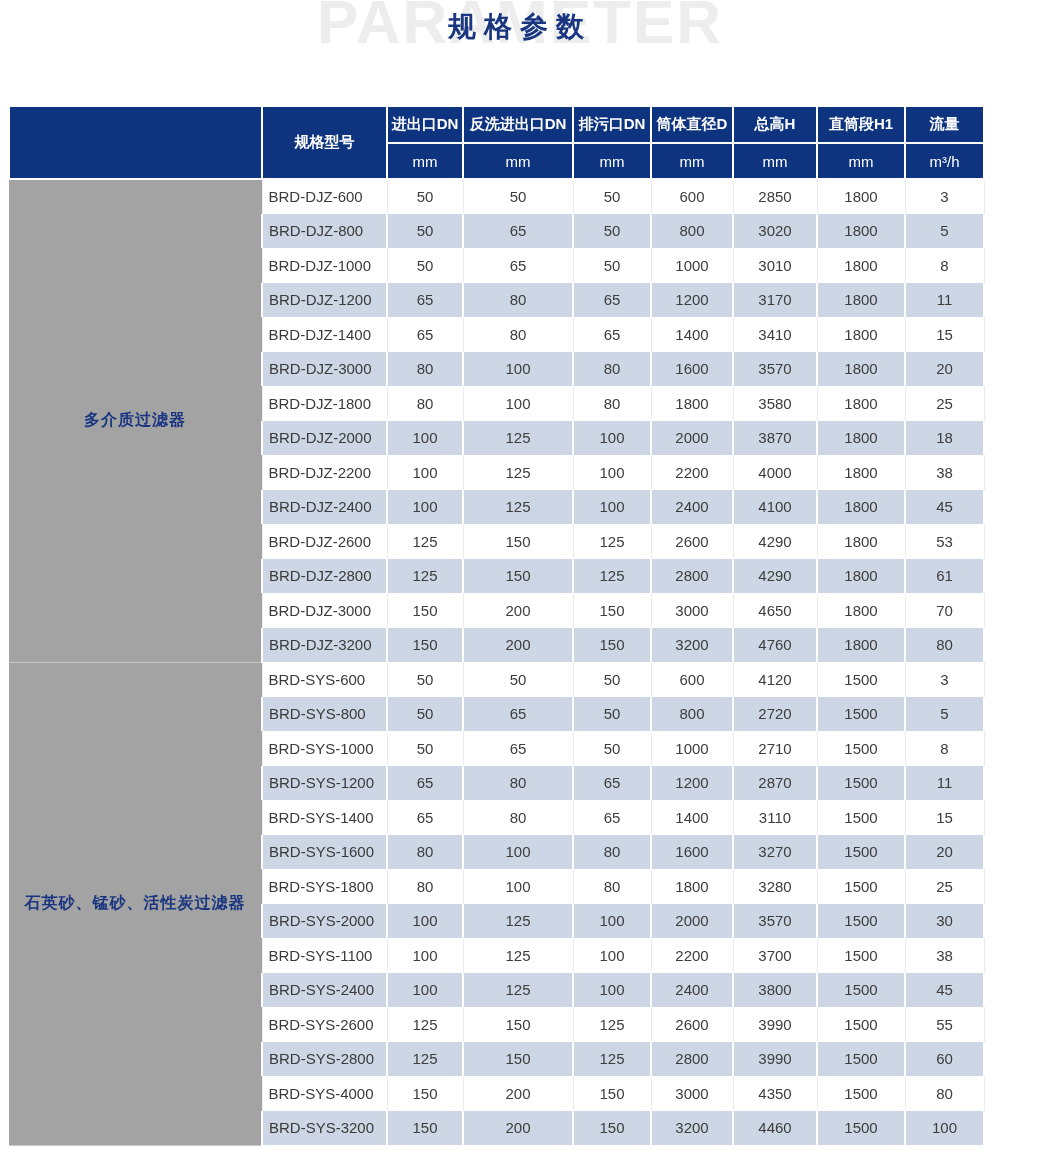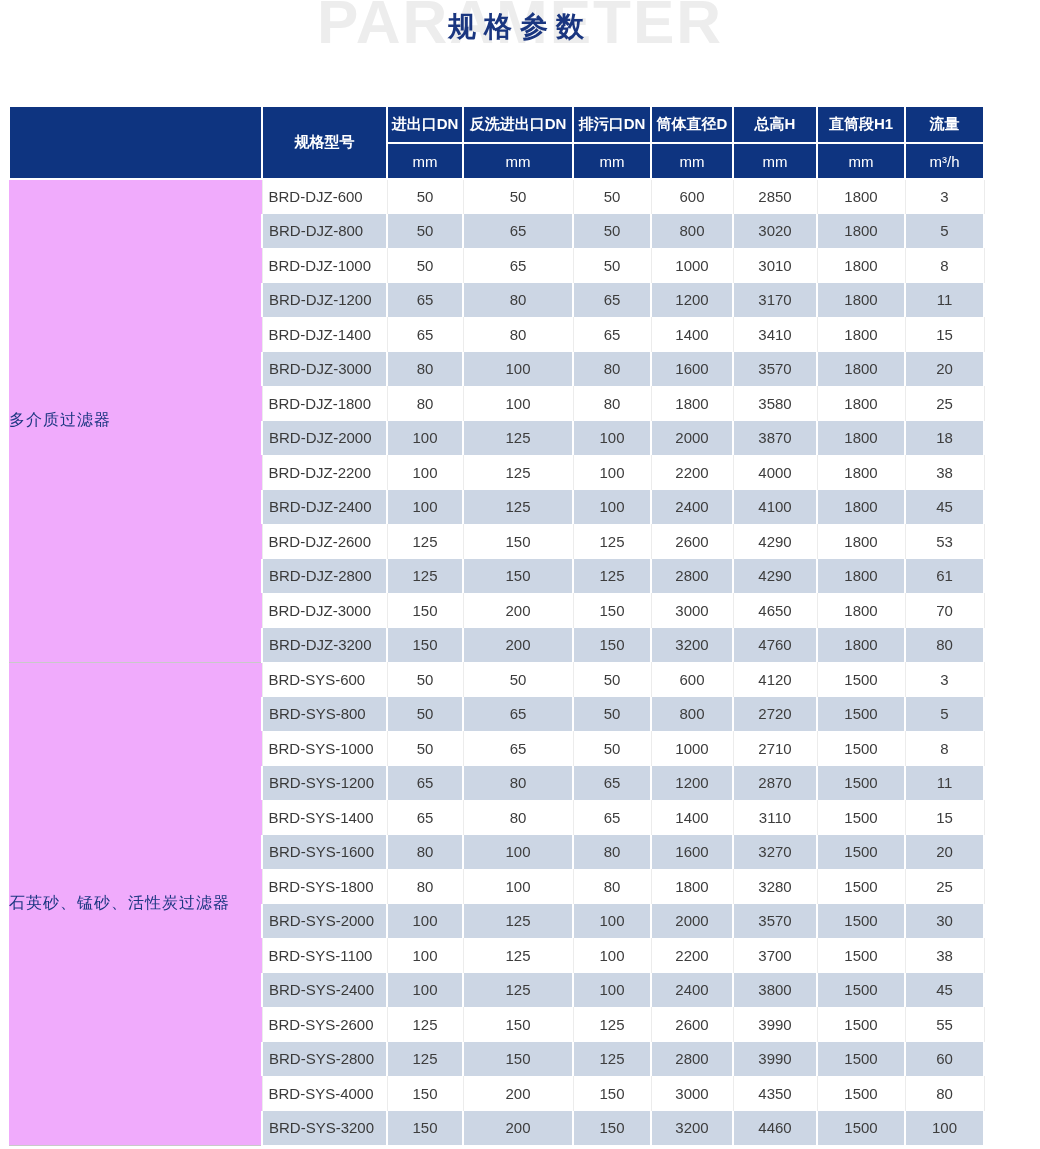--- a/index.html
+++ b/index.html
@@ -41,23 +41,23 @@
   }
   tbody tr:nth-child(even) td {
     background:#ccd6e4;
     border-left:2px solid #ffffff; border-right:2px solid #ffffff;
   }
   td.model-cell {
     text-align:left; padding-left:6px; color:#3a3a3a;
     white-space:nowrap;
   }
   td.group-cell {
-    background:#f0abfc; border:none;
-    text-align:left; vertical-align:middle;
-    font-weight:normal; font-size:16px; color:#1a3680;
+    background:#a3a3a3; border:none;
+    text-align:center; vertical-align:middle;
+    font-weight:bold; font-size:16px; color:#1a3680;
     letter-spacing:1px;
   }
   td.group-cell.group-divider {
     border-top:1px solid #c9c9c9;
     border-bottom:1px solid #c9c9c9;
   }
 </style>
 </head>
 <body>
 

